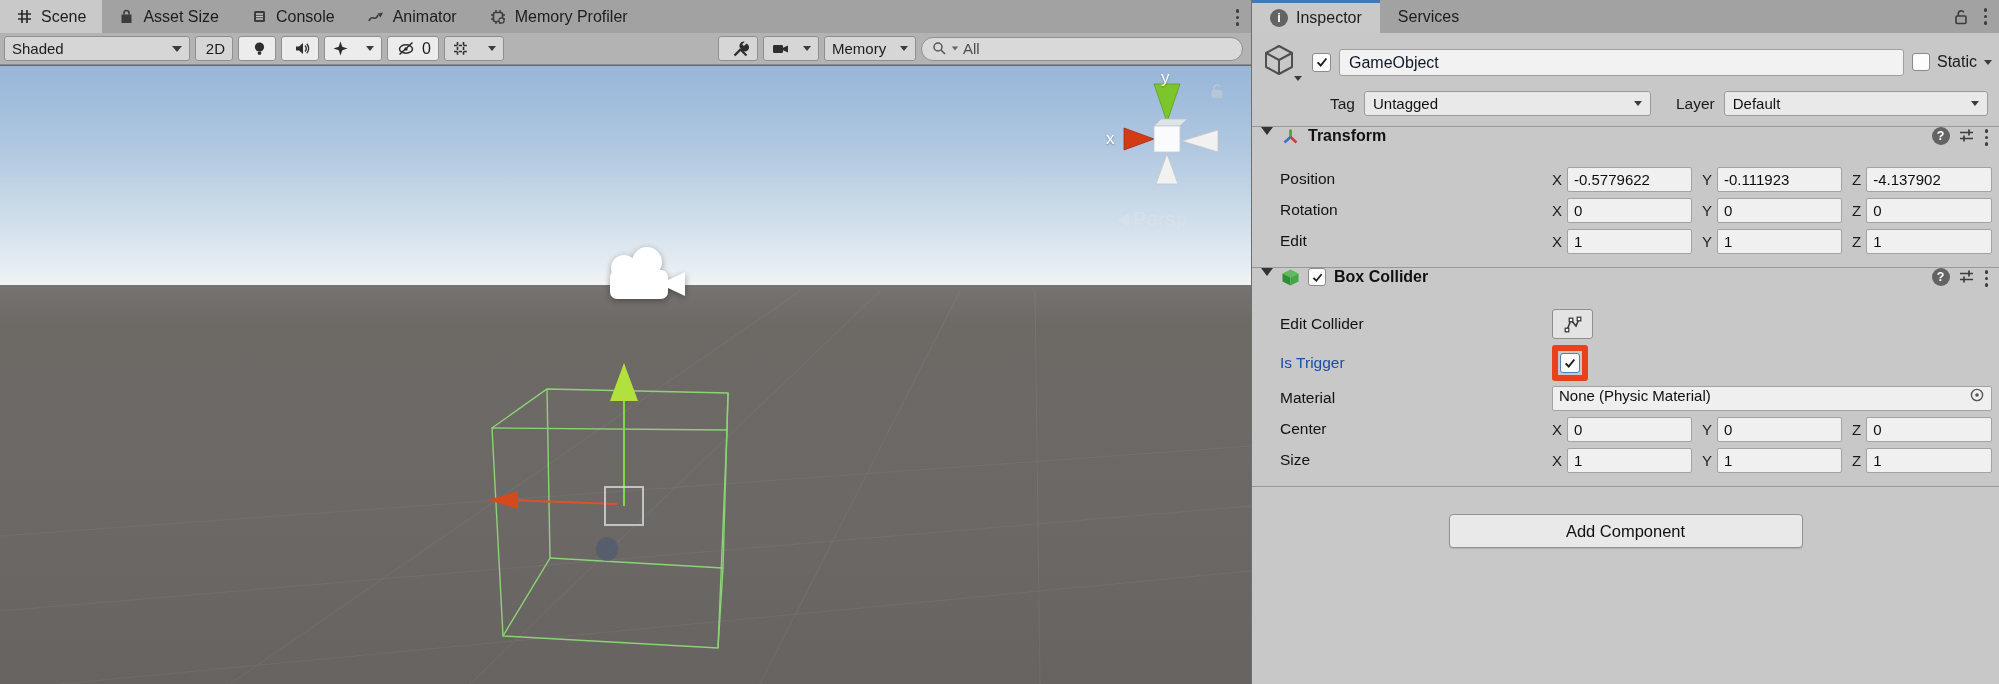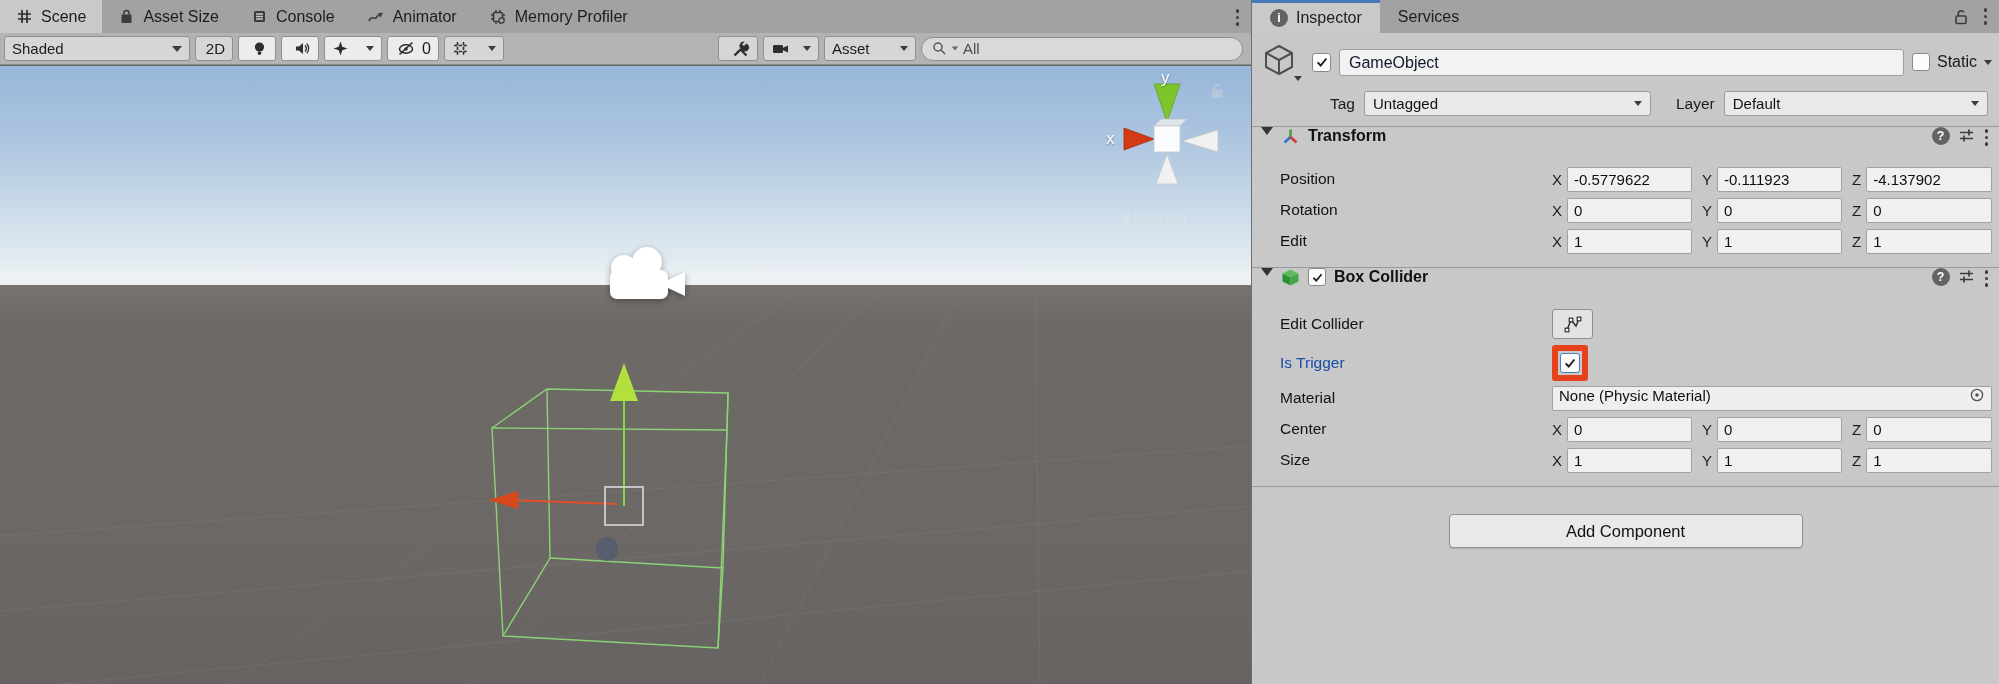--- a/index.html
+++ b/index.html
@@ -178,21 +178,21 @@
         </svg>
     </div>
     <div class="tctl" style="width:56px; justify-content:space-between">
       <svg width="19" height="16" viewBox="0 0 19 16">
           <rect x="2" y="4" width="10" height="8" rx="1.2" fill="#2e2e2e"></rect>
           <path d="M12 6.8 17 4.5v7L12 9.2z" fill="#2e2e2e"></path>
         </svg>
       <span class="caret-sm"></span>
     </div>
     <div class="tctl" style="width:92px; justify-content:space-between">
-      <span>Asset</span>
+      <span>Memory</span>
       <span class="caret-sm"></span>
     </div>
     <div class="search-field">
       <svg width="15" height="15" viewBox="0 0 15 15">
           <circle cx="6" cy="6" r="4" stroke="#565656" stroke-width="1.5" fill="none"></circle>
           <path d="M9 9l4 4" stroke="#565656" stroke-width="1.6"></path>
         </svg>
       <span class="caret-sm" style="border-top-color:#666; transform:scale(.8)"></span>
       <span>All</span>
     </div>

